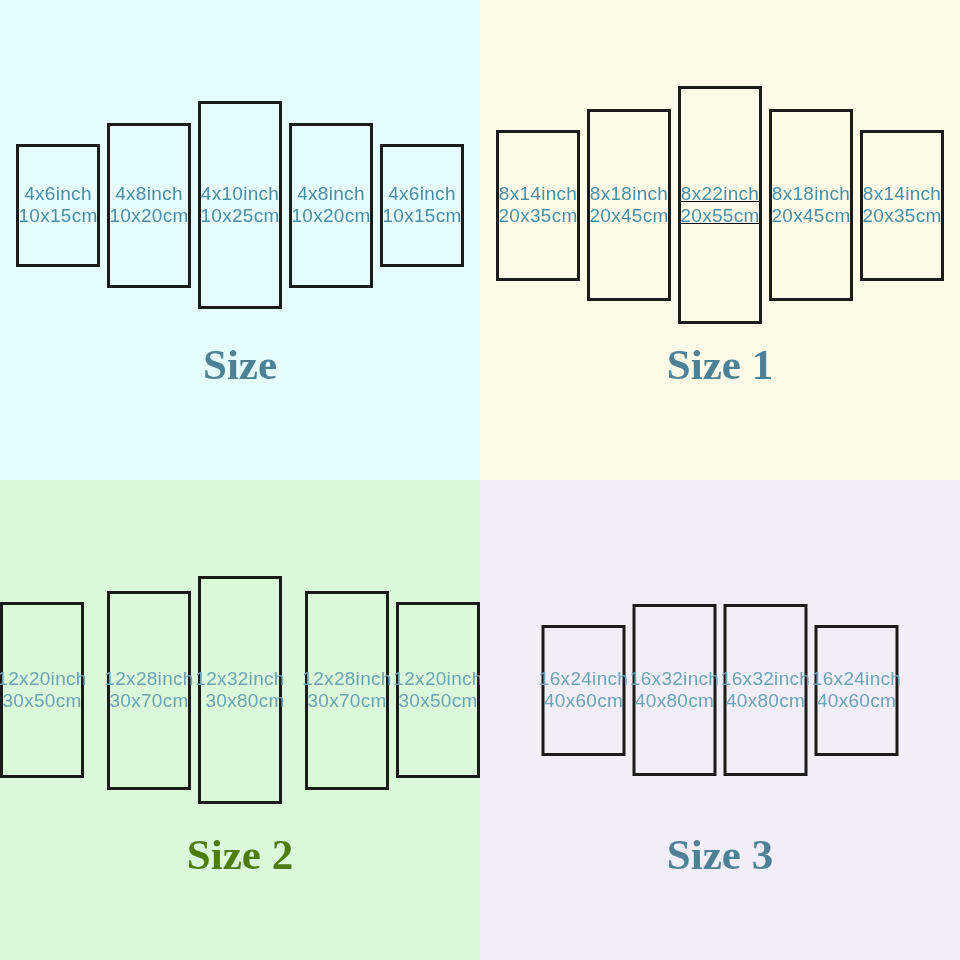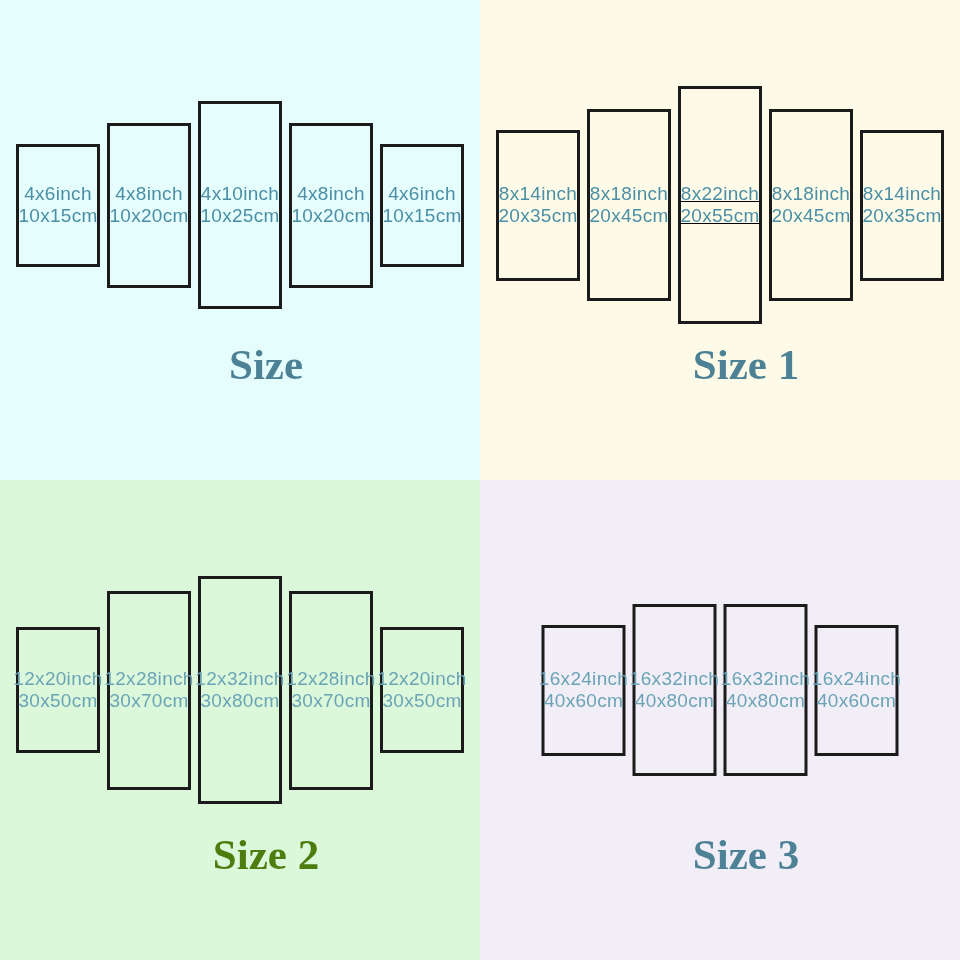--- a/index.html
+++ b/index.html
@@ -45,36 +45,35 @@
     white-space: nowrap;
     letter-spacing: 0.3px;
   }
   
   .q0 .p0, .q0 .p4 { height: 123px; }
   .q0 .p1, .q0 .p3 { height: 165px; }
   .q0 .p2         { height: 208px; }
   .q1 .p0, .q1 .p4 { height: 151px; }
   .q1 .p1, .q1 .p3 { height: 192px; }
   .q1 .p2         { height: 238px; text-decoration: underline; }
-  .q2 .p0, .q2 .p4 { height: 126px; }
-  .q2 .p1, .q2 .p3 { height: 199px; }
+  .q2 .p0, .q2 .p4 { height: 176px; }
+  .q2 .p1, .q2 .p3 { height: 199px; margin-left: 16px; }
   .q2 .p2         { height: 228px; }
   .q3 .p0, .q3 .p4 { height: 131px; }
   .q3 .p1, .q3 .p3 { height: 172px; }
   .q3 .p2         { height: 218px; }
   .title {
     position: absolute;
     left: 0; width: 100%;
     top: 341px;
     text-align: center;
     font-family: "Liberation Serif", serif;
     font-weight: bold;
     font-size: 43px;
     line-height: 48px;
-    padding-left: 26px;
   }
   .row-bottom .title { top: 351px; }
 </style>
 </head>
 <body>
 
 <div class="page">
 
   <div class="quadrant q0" style="background-color: rgb(229, 253, 252);">
     <div class="panels-row">
@@ -156,21 +155,21 @@
           <div>30x50cm</div>
         </div>
       </div>
       <div class="panel p1">
         <div class="label" style="color: rgb(107, 164, 182);">
           <div>12x28inch</div>
           <div>30x70cm</div>
         </div>
       </div>
       <div class="panel p2">
-        <div class="label" style="color: rgb(107, 164, 182);">
+        <div class="label" style="color: rgb(107, 164, 182); text-align: right;">
           <div>12x32inch</div>
           <div>30x80cm</div>
         </div>
       </div>
       <div class="panel p3">
         <div class="label" style="color: rgb(107, 164, 182);">
           <div>12x28inch</div>
           <div>30x70cm</div>
         </div>
       </div>

